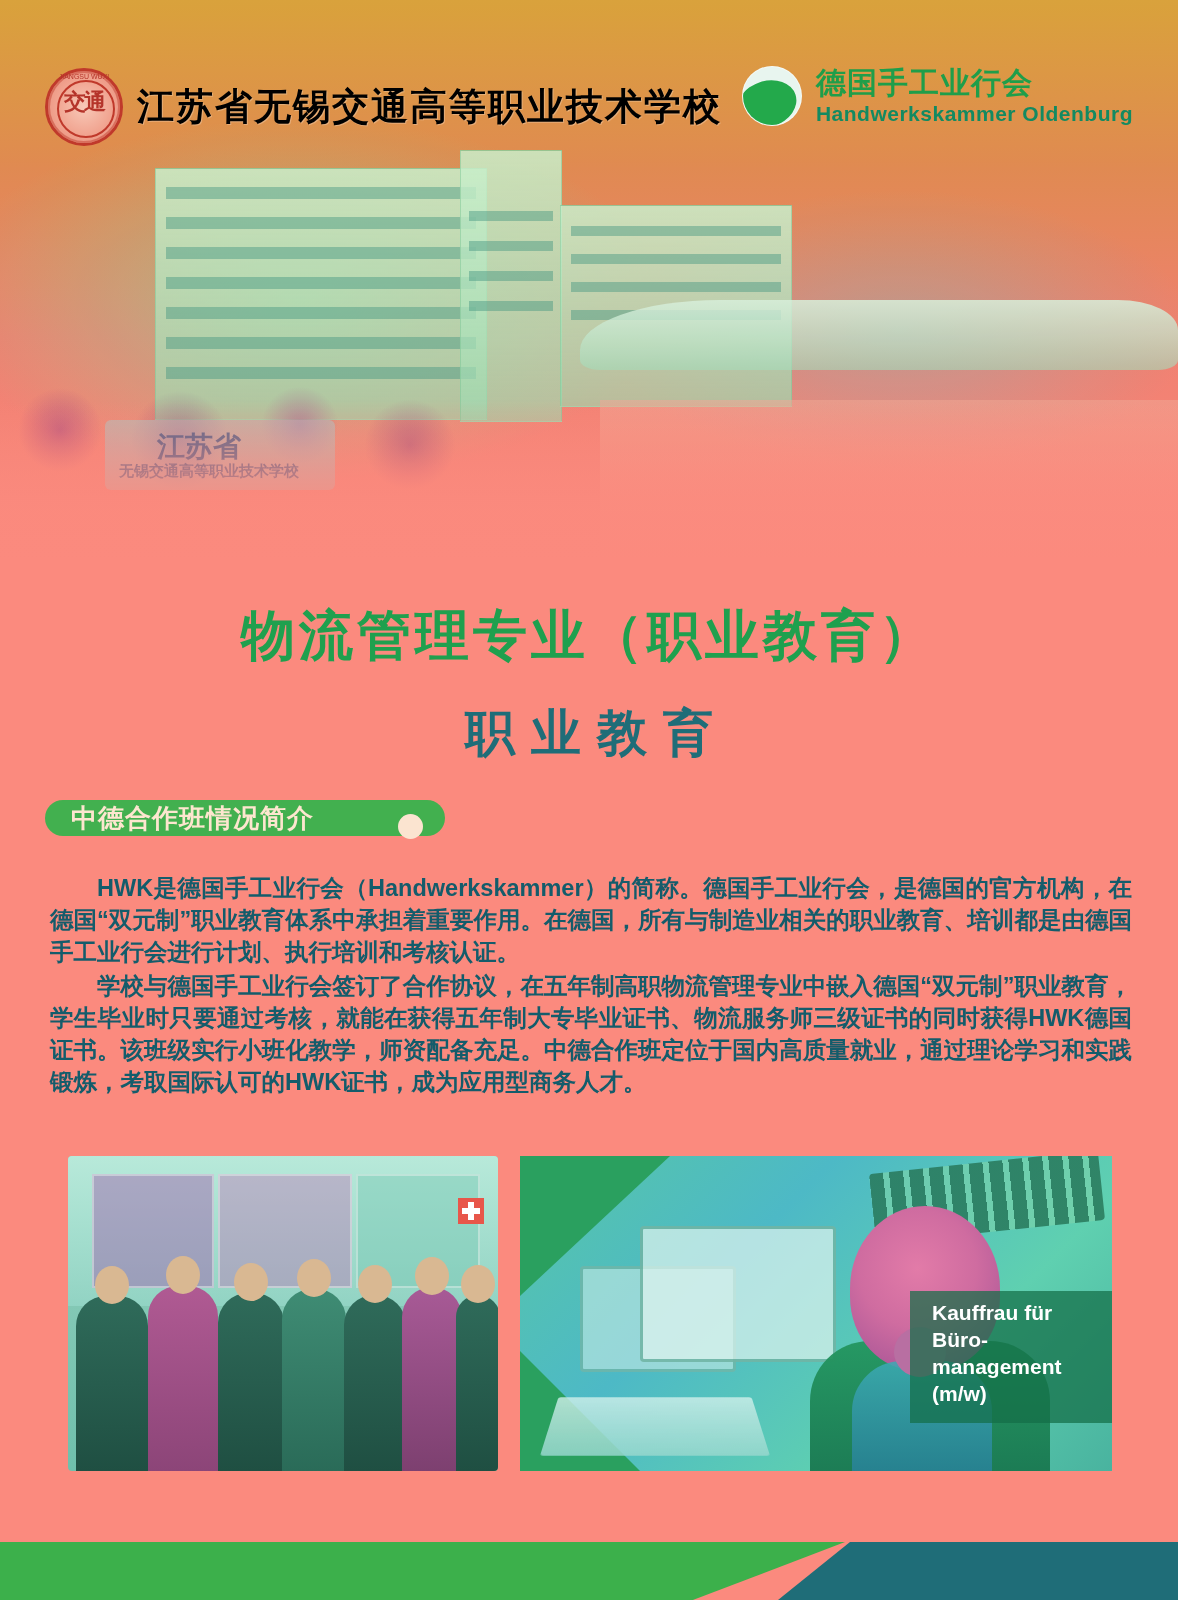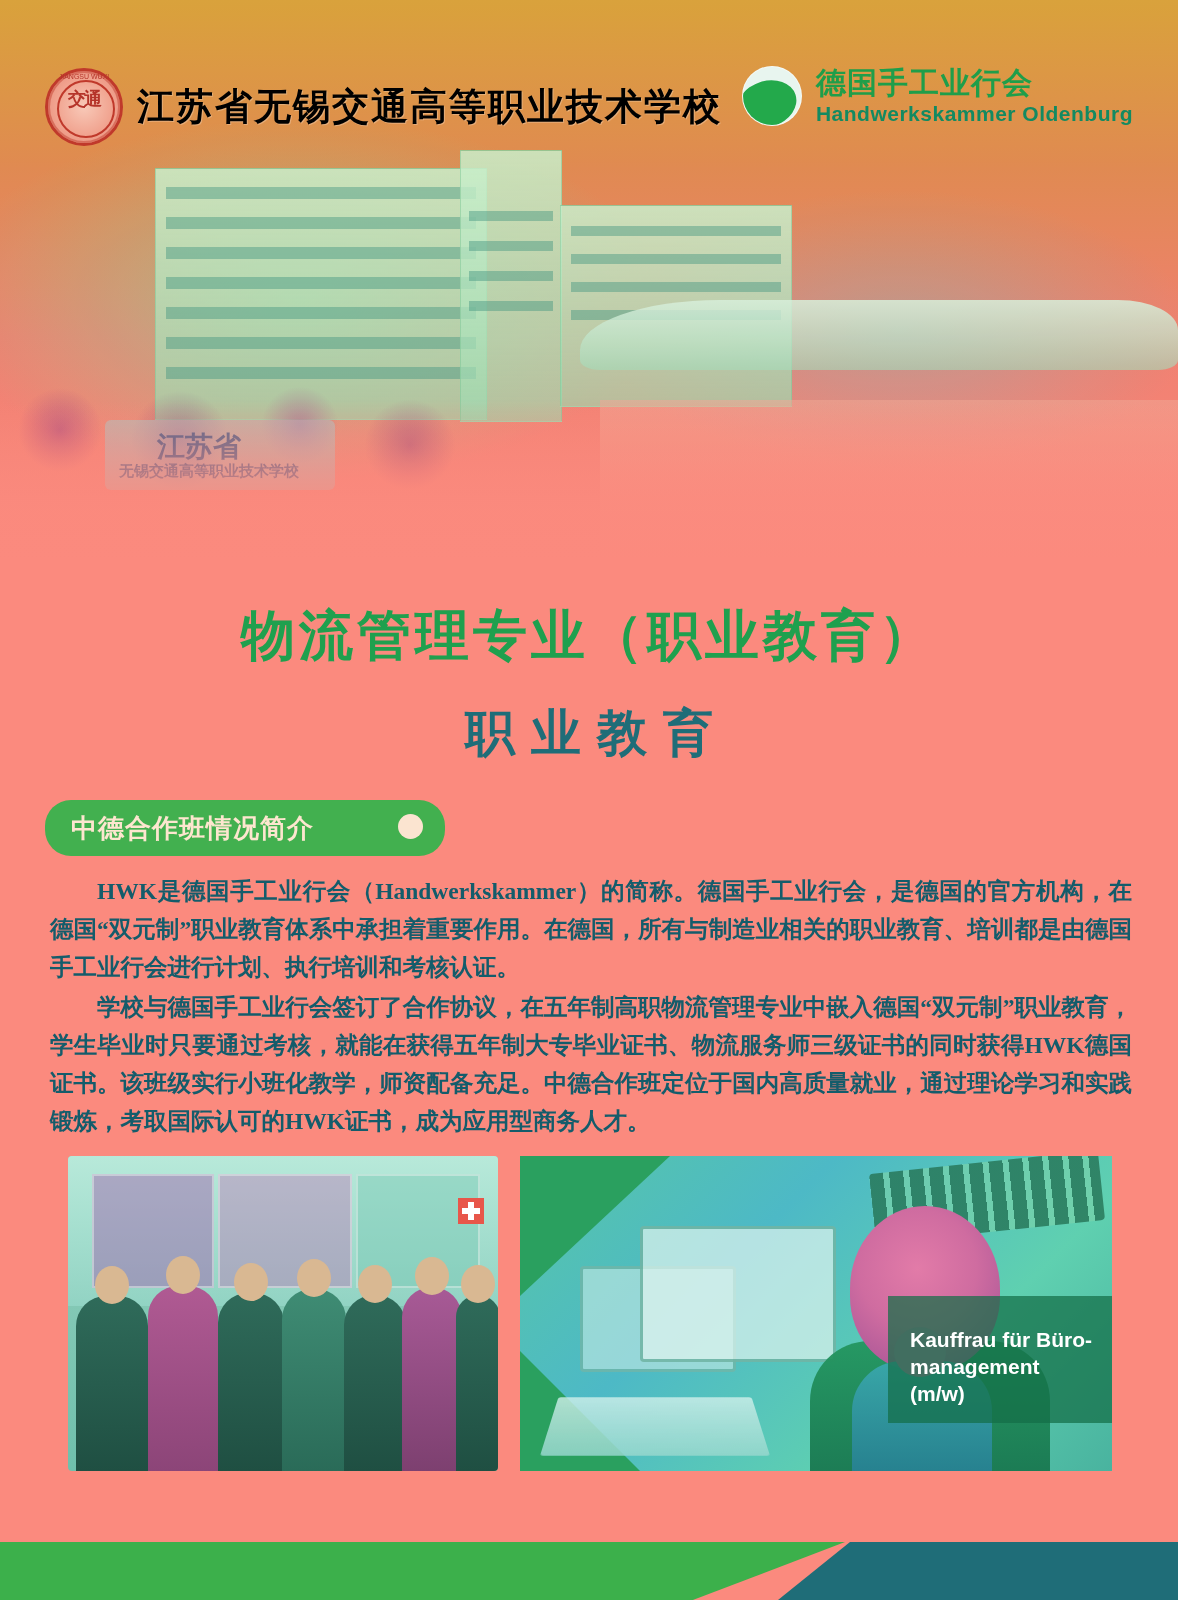--- a/index.html
+++ b/index.html
@@ -117,21 +117,21 @@
     left: 9px; top: 9px;
     width: 54px; height: 54px;
     border-radius: 50%;
     border: 2px solid #c0392b;
   }
   .seal .seal-mark {
     position: absolute;
     left: 0; right: 0; top: 16px;
     text-align: center;
     font-family: Liberation Serif, serif;
-    font-size: 18px;
+    font-size: 22px;
     font-weight: bold;
     color: #b5342a;
     letter-spacing: -2px;
   }
   .seal .seal-top {
     position: absolute;
     left: 0; right: 0; top: 2px;
     text-align: center;
     font-size: 7px;
     color: #b5342a;
@@ -213,21 +213,21 @@
     font-weight: bold;
     color: #1f6d78;
     letter-spacing: 16px;
     text-indent: 16px;
   }
 
   
   .pill {
     position: absolute;
     left: 45px; top: 800px;
-    width: 400px; height: 56px;
+    width: 400px; height: 36px;
     background: #42b04f;
     border-radius: 26px;
     display: flex;
     align-items: center;
   }
   .pill-label {
     margin-left: 26px;
     font-family: "DejaVu Serif", serif;
     font-size: 26px;
     font-weight: bold;
@@ -240,24 +240,24 @@
     width: 25px; height: 25px;
     border-radius: 50%;
     background: #fbe4d0;
   }
 
   
   .body-text {
     position: absolute;
     left: 50px; top: 872px;
     width: 1082px;
-    font-family: Liberation Serif, serif;
+    font-family: Liberation Sans, sans-serif;
     font-size: 23.5px;
     font-weight: bold;
-    line-height: 38px;
+    line-height: 32px;
     color: #145c6b;
     text-align: justify;
   }
   .body-text p {
     margin: 0 0 2px 0;
     text-indent: 2em;
   }
 
   
   .photo-left {
@@ -384,23 +384,23 @@
     position: absolute;
     left: 30px; bottom: 8px;
     width: 210px; height: 78px;
     background: linear-gradient(180deg, rgba(210,240,235,0.8), rgba(150,215,205,0.85));
     border-radius: 3px;
     transform: perspective(300px) rotateX(42deg);
   }
   .caption-box {
     position: absolute;
     right: 0; bottom: 48px;
-    width: 224px;
+    width: 202px;
     background: rgba(20,110,70,0.72);
-    padding: 30px 16px 16px 22px;
+    padding: 8px 16px 16px 22px;
     box-sizing: border-box;
   }
   .caption-box span {
     display: block;
     color: #ffffff;
     font-size: 21px;
     font-weight: bold;
     line-height: 27px;
   }
 

